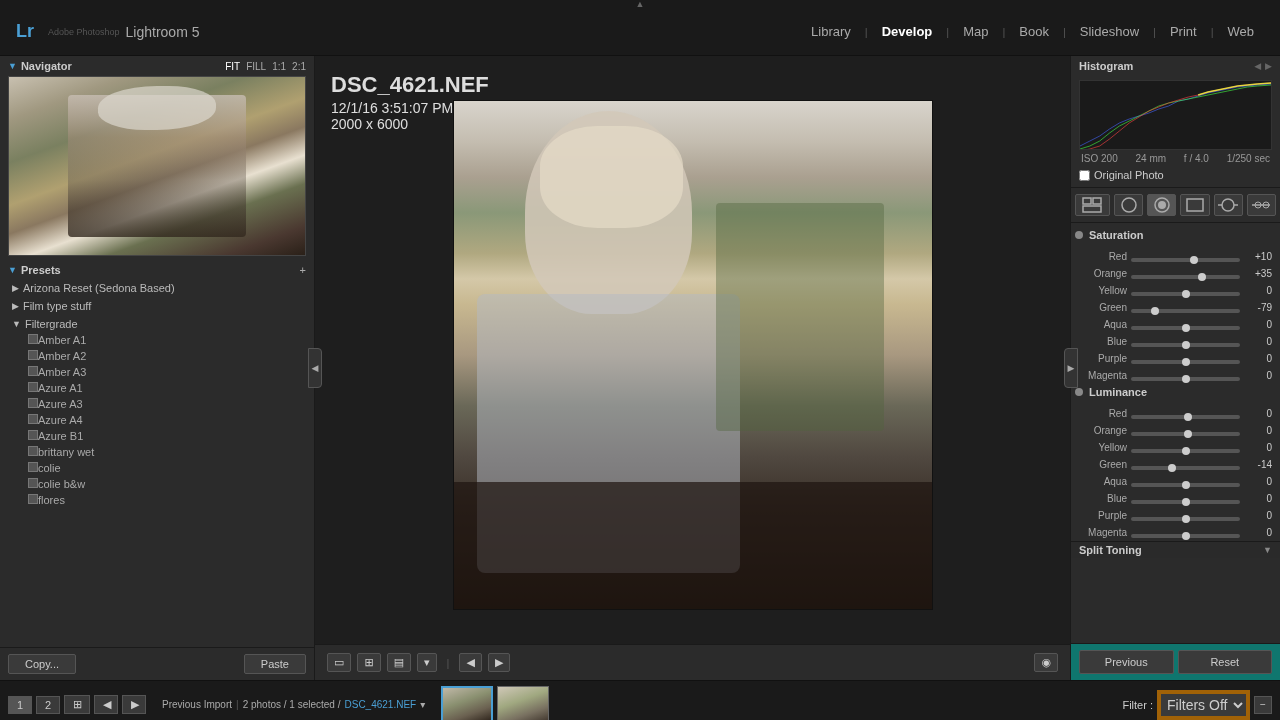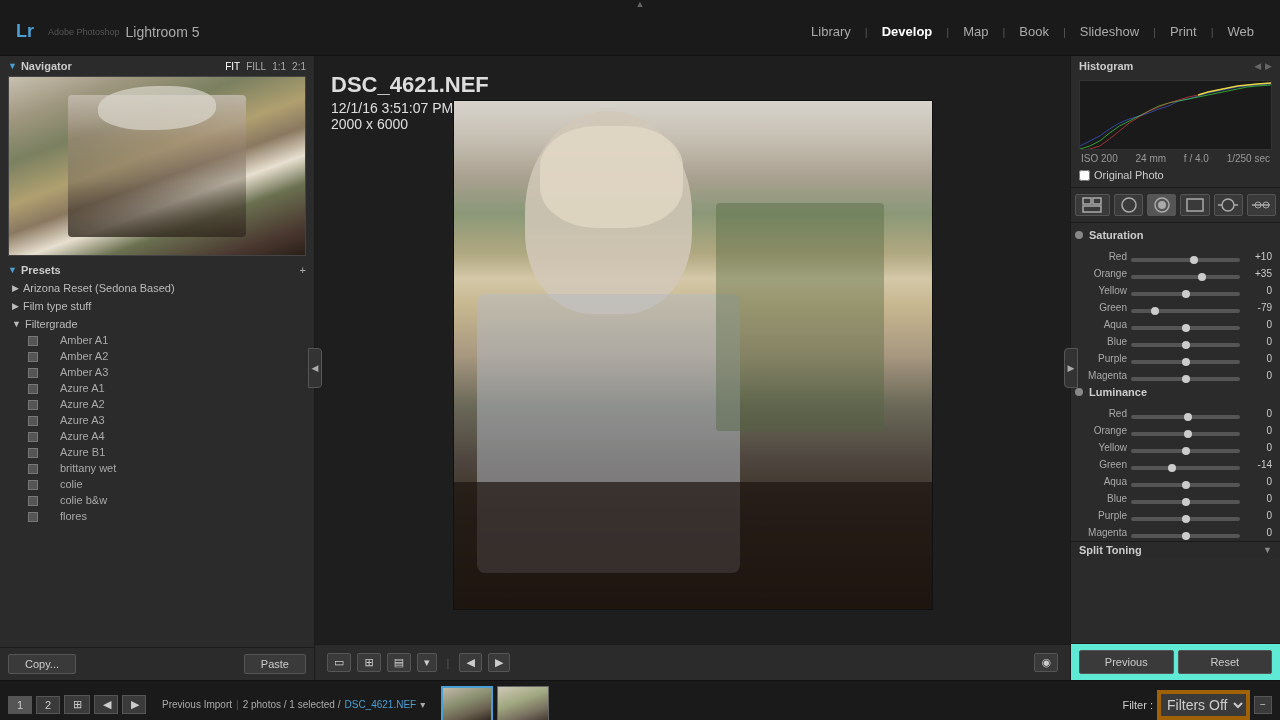--- a/index.html
+++ b/index.html
@@ -28,21 +28,21 @@
     .nav-ctrl.active { color: #fff; }
     #navigator-thumb { width: 100%; height: 180px; background: #333; overflow: hidden; display: flex; align-items: center; justify-content: center; border: 1px solid #444; }
 
     
     #presets-panel { padding: 4px 8px; flex: 1; overflow-y: auto; }
     #presets-header { display: flex; align-items: center; justify-content: space-between; margin-bottom: 4px; }
     #presets-title { font-size: 11px; color: #ccc; font-weight: bold; display: flex; align-items: center; gap: 4px; }
     .preset-group { margin: 2px 0; }
     .preset-group-header { display: flex; align-items: center; gap: 4px; padding: 2px 4px; cursor: pointer; color: #bbb; font-size: 11px; }
     .preset-group-header .arrow { font-size: 9px; }
-    .preset-item { display: flex; align-items: flex-end; gap: 22px; padding: 2px 20px; cursor: pointer; color: #aaa; font-size: 11px; }
+    .preset-item { display: flex; align-items: flex-start; gap: 0; padding: 2px 20px; cursor: pointer; color: #aaa; font-size: 11px; }
     .preset-icon { width: 10px; height: 10px; background: #555; border: 1px solid #777; display: inline-block; }
 
     
     #left-bottom { display: flex; align-items: center; justify-content: space-between; padding: 6px 8px; background: #2b2b2b; border-top: 1px solid #1a1a1a; }
     .action-btn { background: #3a3a3a; border: 1px solid #555; color: #ccc; padding: 3px 16px; cursor: pointer; font-size: 11px; border-radius: 2px; }
 
     
     #center-panel { flex: 1; background: #1e1e1e; display: flex; flex-direction: column; }
     #photo-area { flex: 1; position: relative; display: flex; align-items: center; justify-content: center; background: #1e1e1e; }
     #photo-info { position: absolute; top: 16px; left: 16px; color: rgba(255,255,255,0.85); }
@@ -88,21 +88,21 @@
     #filmstrip-controls { display: flex; align-items: center; gap: 4px; padding: 0 8px; }
     .page-btn { background: #3a3a3a; border: 1px solid #555; color: #ccc; padding: 2px 8px; cursor: pointer; font-size: 11px; width: 24px; text-align: center; }
     .page-btn.active { background: #555; }
     #filmstrip { flex: 1; display: flex; align-items: center; gap: 4px; padding: 0 8px; overflow: hidden; }
     .film-thumb { width: 52px; height: 38px; background: #444; border: 1px solid #666; cursor: pointer; overflow: hidden; }
     .film-thumb.selected { border: 2px solid #4a9fd4; }
     #filmstrip-info { display: flex; align-items: center; gap: 4px; padding: 0 8px; font-size: 10px; color: #aaa; }
     #filter-bar { display: flex; align-items: center; gap: 4px; padding: 8px 8px; margin-left: auto; }
 
     
-    #action-btns { display: flex; gap: 4px; padding: 6px 8px; border-top: 1px solid #1a1a1a; background: #5eead4; }
+    #action-btns { display: flex; gap: 4px; padding: 6px 8px; border-top: 1px solid #1a1a1a; background: #0f766e; }
     .action-btn-large { flex: 1; background: #3a3a3a; border: 1px solid #555; color: #ccc; padding: 5px 4px; cursor: pointer; font-size: 11px; border-radius: 2px; text-align: center; }
 
     
     #left-arrow { position: absolute; left: 308px; top: 50%; transform: translateY(-50%); z-index: 10; width: 14px; height: 40px; background: #333; border: 1px solid #555; display: flex; align-items: center; justify-content: center; cursor: pointer; color: #aaa; font-size: 10px; border-radius: 0 4px 4px 0; }
     #right-arrow { position: absolute; right: 202px; top: 50%; transform: translateY(-50%); z-index: 10; width: 14px; height: 40px; background: #333; border: 1px solid #555; display: flex; align-items: center; justify-content: center; cursor: pointer; color: #aaa; font-size: 10px; border-radius: 4px 0 0 4px; }
 
     
     #top-arrow { display: flex; justify-content: center; background: #1a1a1a; height: 8px; align-items: center; cursor: pointer; }
 
     
@@ -210,24 +210,20 @@
         <div class="preset-item">
             <span class="preset-icon"></span>
             <span>Amber A3</span>
           </div>
         <div class="preset-item">
             <span class="preset-icon"></span>
             <span>Azure A1</span>
           </div>
         <div class="preset-item">
             <span class="preset-icon"></span>
-            <span>Azure A2</span>
-          </div>
-        <div class="preset-item">
-            <span class="preset-icon"></span>
             <span>Azure A3</span>
           </div>
         <div class="preset-item">
             <span class="preset-icon"></span>
             <span>Azure A4</span>
           </div>
         <div class="preset-item">
             <span class="preset-icon"></span>
             <span>Azure B1</span>
           </div>

